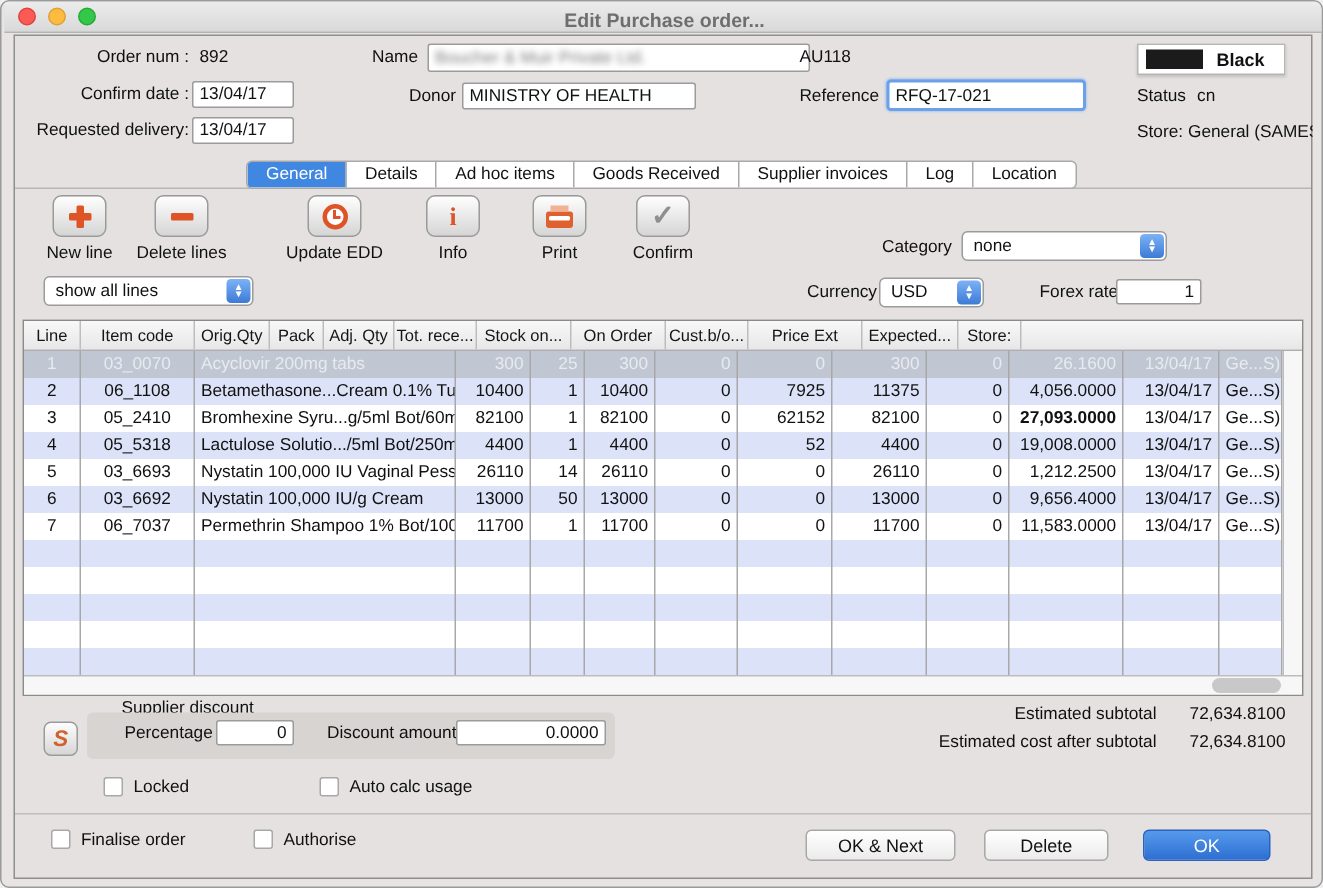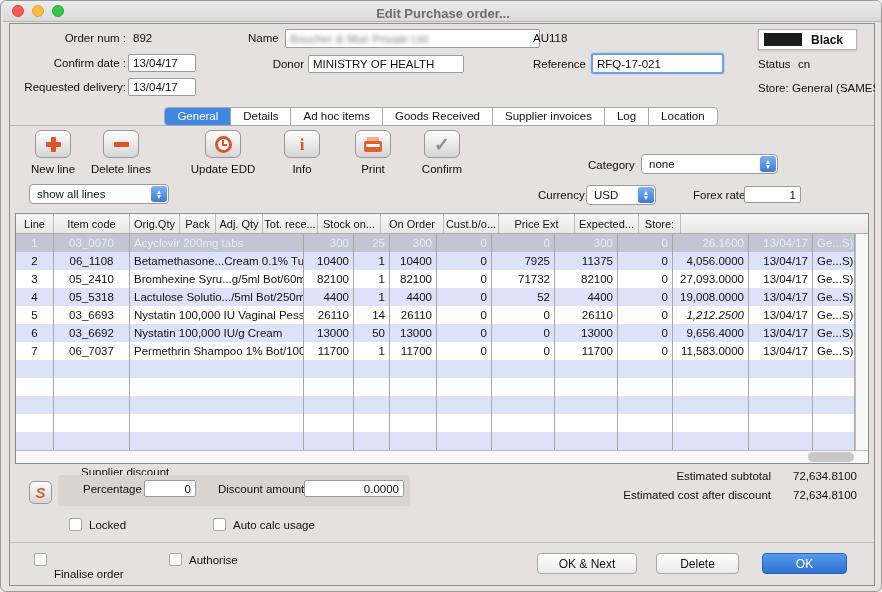--- a/index.html
+++ b/index.html
@@ -266,24 +266,24 @@
           <span class="td " style="width: 42px;">Ge...S)</span>
         </div>
         <div class="tr white">
           <span class="td ctr" style="width: 38px;">3</span>
           <span class="td ctr" style="width: 76px;">05_2410</span>
           <span class="td " style="width: 174px;">Bromhexine Syru...g/5ml Bot/60ml</span>
           <span class="td num" style="width: 50px;">82100</span>
           <span class="td num" style="width: 36px;">1</span>
           <span class="td num" style="width: 47px;">82100</span>
           <span class="td num" style="width: 55px;">0</span>
-          <span class="td num" style="width: 63px;">71732</span>
+          <span class="td num" style="width: 63px;">62152</span>
           <span class="td num" style="width: 63px;">82100</span>
           <span class="td num" style="width: 55px;">0</span>
-          <span class="td num" style="width: 76px;">27,093.0000</span>
+          <span class="td num" style="width: 76px; font-weight: bold;">27,093.0000</span>
           <span class="td num" style="width: 64px;">13/04/17</span>
           <span class="td " style="width: 42px;">Ge...S)</span>
         </div>
         <div class="tr blue">
           <span class="td ctr" style="width: 38px;">4</span>
           <span class="td ctr" style="width: 76px;">05_5318</span>
           <span class="td " style="width: 174px;">Lactulose Solutio.../5ml Bot/250ml</span>
           <span class="td num" style="width: 50px;">4400</span>
           <span class="td num" style="width: 36px;">1</span>
           <span class="td num" style="width: 47px;">4400</span>
@@ -299,21 +299,21 @@
           <span class="td ctr" style="width: 38px;">5</span>
           <span class="td ctr" style="width: 76px;">03_6693</span>
           <span class="td " style="width: 174px;">Nystatin 100,000 IU Vaginal Pessary</span>
           <span class="td num" style="width: 50px;">26110</span>
           <span class="td num" style="width: 36px;">14</span>
           <span class="td num" style="width: 47px;">26110</span>
           <span class="td num" style="width: 55px;">0</span>
           <span class="td num" style="width: 63px;">0</span>
           <span class="td num" style="width: 63px;">26110</span>
           <span class="td num" style="width: 55px;">0</span>
-          <span class="td num" style="width: 76px; font-style: italic;">1,212.2500</span>
+          <span class="td num" style="width: 76px;">1,212.2500</span>
           <span class="td num" style="width: 64px;">13/04/17</span>
           <span class="td " style="width: 42px;">Ge...S)</span>
         </div>
         <div class="tr blue">
           <span class="td ctr" style="width: 38px;">6</span>
           <span class="td ctr" style="width: 76px;">03_6692</span>
           <span class="td " style="width: 174px;">Nystatin 100,000 IU/g Cream</span>
           <span class="td num" style="width: 50px;">13000</span>
           <span class="td num" style="width: 36px;">50</span>
           <span class="td num" style="width: 47px;">13000</span>
@@ -432,26 +432,26 @@
   <div class="lbl" style="left:217px;top:482px;">Discount amount</div>
   <div class="input right" style="left:303px;top:479px;width:100px;height:17px;">0.0000</div>
 
   <span class="cb" style="left:68px;top:517px;"></span>
   <div class="lbl" style="left:88px;top:518px;">Locked</div>
   <span class="cb" style="left:212px;top:517px;"></span>
   <div class="lbl" style="left:232px;top:518px;">Auto calc usage</div>
 
   <div class="lbl r" style="left:570px;top:469px;width:200px;">Estimated subtotal</div>
   <div class="val" style="left:756px;top:469px;width:100px;text-align:right;">72,634.8100</div>
-  <div class="lbl r" style="left:570px;top:488px;width:200px;">Estimated cost after discount</div>
+  <div class="lbl r" style="left:570px;top:488px;width:200px;">Estimated cost after subtotal</div>
   <div class="val" style="left:756px;top:488px;width:100px;text-align:right;">72,634.8100</div>
 
   <div class="divider"></div>
   <span class="cb" style="left:33px;top:552px;"></span>
-  <div class="lbl" style="left:53px;top:553px;margin-top:14px;">Finalise order</div>
+  <div class="lbl" style="left:53px;top:553px;">Finalise order</div>
   <span class="cb" style="left:168px;top:552px;"></span>
   <div class="lbl" style="left:188px;top:553px;">Authorise</div>
 
   <div class="btn" style="left:536px;top:552px;width:100px;">OK &amp; Next</div>
   <div class="btn" style="left:655px;top:552px;width:83px;">Delete</div>
   <div class="btn primary" style="left:761px;top:552px;width:85px;">OK</div>
 
 </div>
 
 </body></html>

